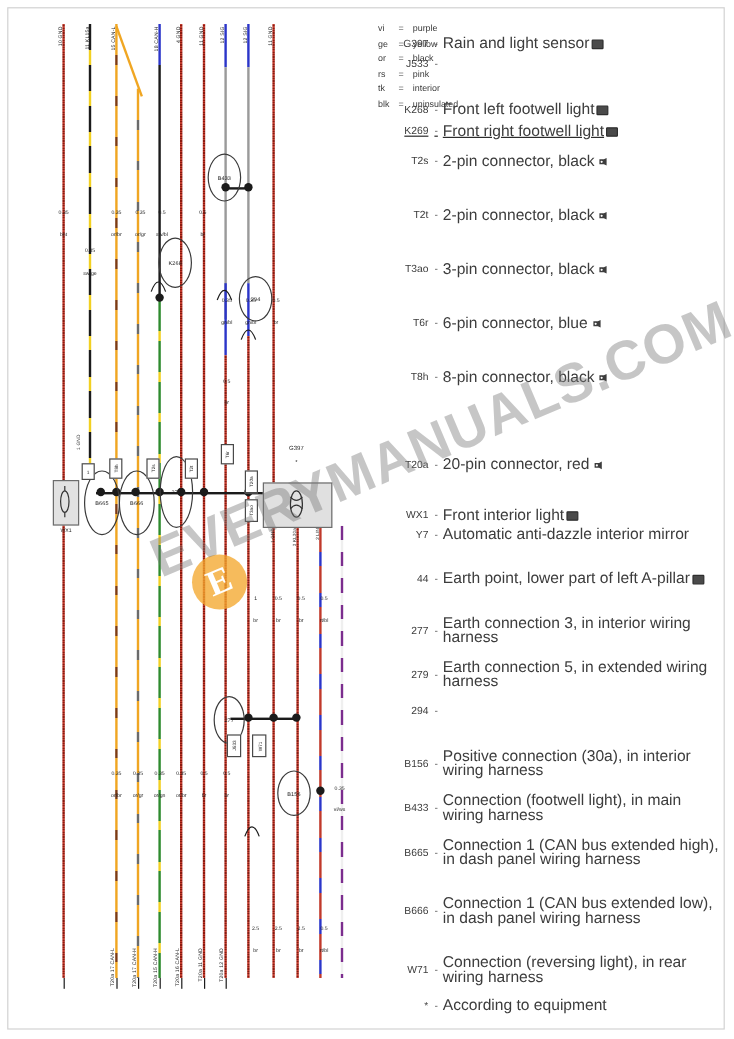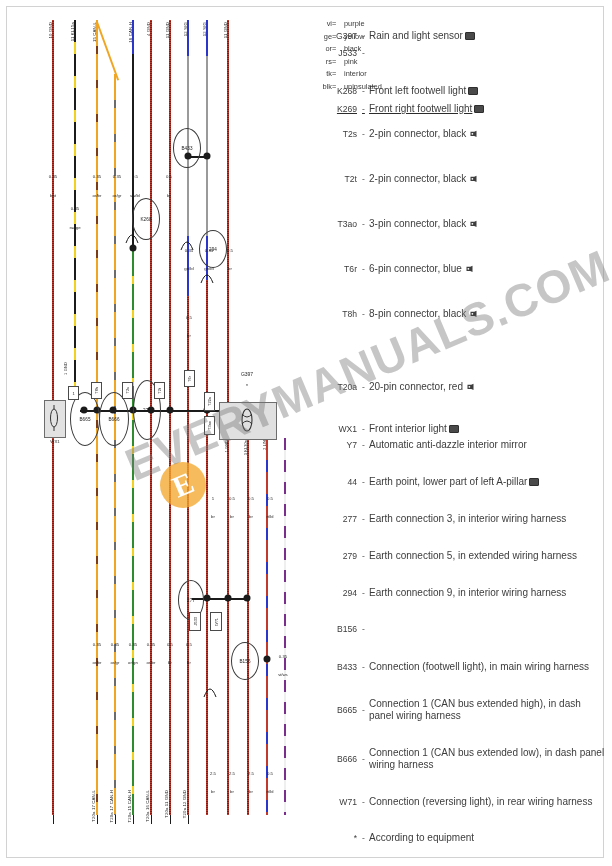--- a/index.html
+++ b/index.html
@@ -30,30 +30,30 @@
           letter-spacing:.15px;}
   .hlabel{position:absolute;font-size:4.3px;line-height:1.1;color:#1f1f1f;
           white-space:nowrap;text-align:center;}
   .tick{position:absolute;width:1px;height:9px;background:#1b1b1b;}
   .sensorbox{position:absolute;background:#e0e0e0;border:1px solid #6d6d6d;}
 
   
   #legend{position:absolute;left:305px;top:18px;width:300px;}
   .colorkey{position:absolute;left:10px;top:0;width:92px;}
   .ck-row{display:flex;font-size:7.4px;line-height:12.6px;color:#3a3a3a;}
-  .ck-ab{width:17px;text-align:right;}
+  .ck-ab{width:17px;}
   .ck-eq{width:12px;}
   .ck-full{flex:1;}
 
   .leg-list{position:absolute;left:0;top:0;width:300px;}
   .leg-row{display:flex;align-items:center;}
   .leg-code{width:52px;text-align:right;padding-right:5px;
             font-size:8.6px;color:#3c3c3c;flex:none;}
   .leg-dash{width:7px;font-size:8.6px;color:#5a5a5a;flex:none;}
-  .leg-desc{flex:1;font-size:10px;line-height:12.4px;color:#3c3c3c;}
+  .leg-desc{flex:1;font-size:13px;line-height:12.4px;color:#3c3c3c;}
   .leg-desc .ico{display:inline-block;width:8px;height:6px;background:#4a4a4a;
                  border:1px solid #2e2e2e;border-radius:1px;
                  vertical-align:-1px;margin-left:2px;}
   .leg-desc .plugico{display:inline-block;width:9px;height:8px;
                      vertical-align:-1px;margin-left:3px;}
 
   
   #wm{position:absolute;left:0;top:0;width:612px;height:866px;
       pointer-events:none;overflow:hidden;}
   #wm-text{position:absolute;left:128px;top:440px;
@@ -517,25 +517,25 @@
           <div class="leg-desc">Earth connection 3, in interior wiring harness</div>
         </div>
         <div class="leg-row" style="position: absolute; left: 0px; top: 532px; width: 300px;">
           <div class="leg-code">279</div>
           <div class="leg-dash">-</div>
           <div class="leg-desc">Earth connection 5, in extended wiring harness</div>
         </div>
         <div class="leg-row" style="position: absolute; left: 0px; top: 569px; width: 300px;">
           <div class="leg-code">294</div>
           <div class="leg-dash">-</div>
-          <div class="leg-desc">Earth connection 9, in interior wiring harness</div>
         </div>
         <div class="leg-row" style="position: absolute; left: 0px; top: 606px; width: 300px;">
           <div class="leg-code">B156</div>
           <div class="leg-dash">-</div>
+          <div class="leg-desc">Positive connection (30a), in interior wiring harness</div>
         </div>
         <div class="leg-row" style="position: absolute; left: 0px; top: 643px; width: 300px;">
           <div class="leg-code">B433</div>
           <div class="leg-dash">-</div>
           <div class="leg-desc">Connection (footwell light), in main wiring harness</div>
         </div>
         <div class="leg-row" style="position: absolute; left: 0px; top: 680px; width: 300px;">
           <div class="leg-code">B665</div>
           <div class="leg-dash">-</div>
           <div class="leg-desc">Connection 1 (CAN bus extended high), in dash panel wiring harness</div>

